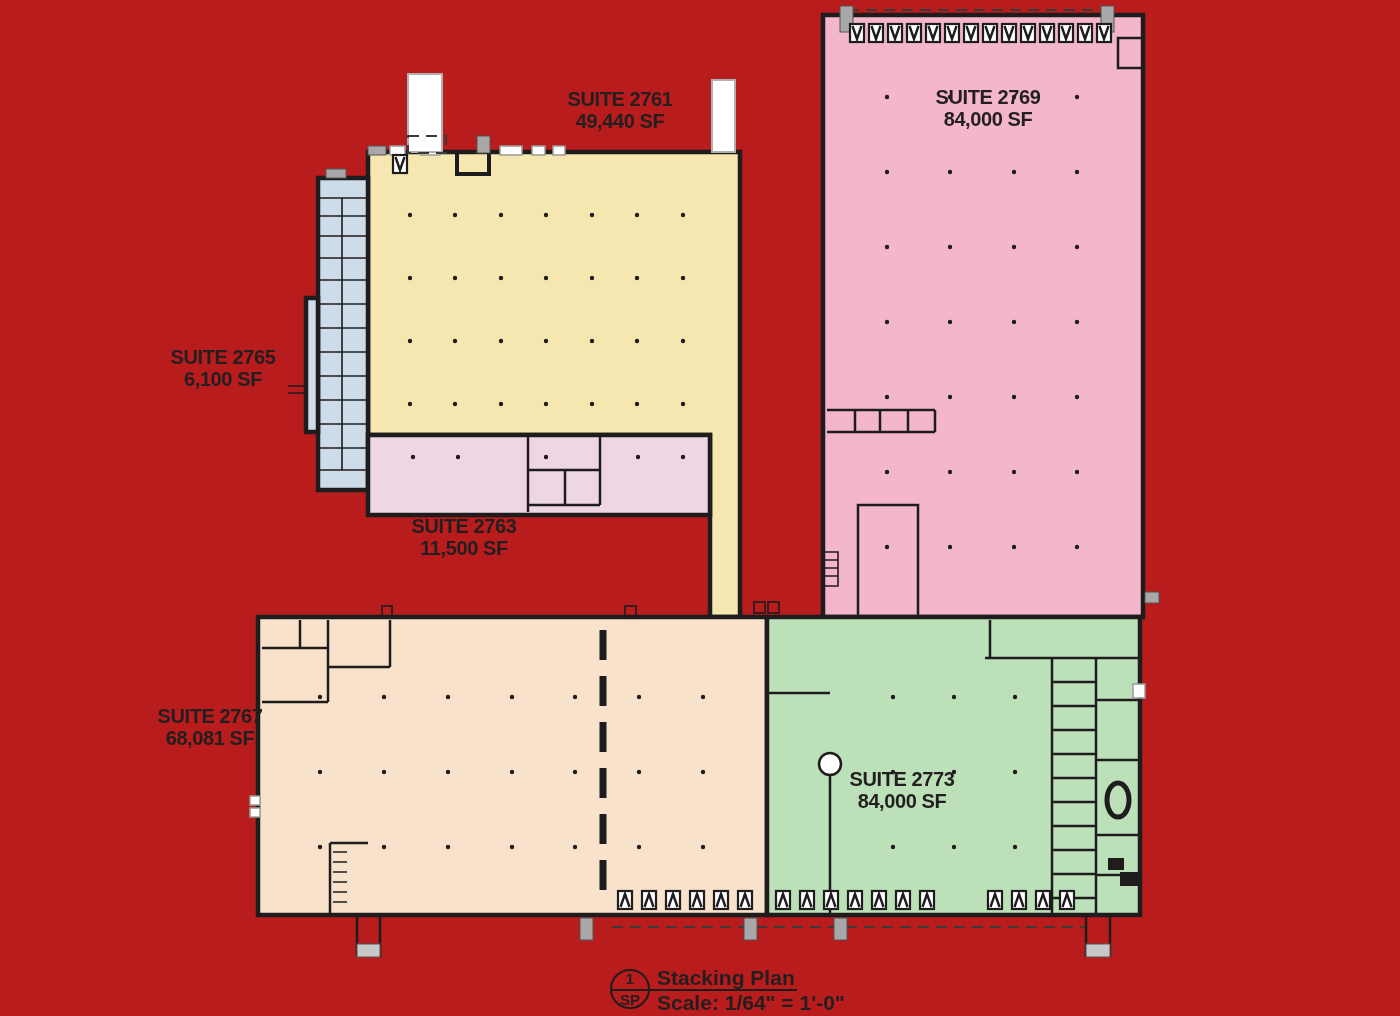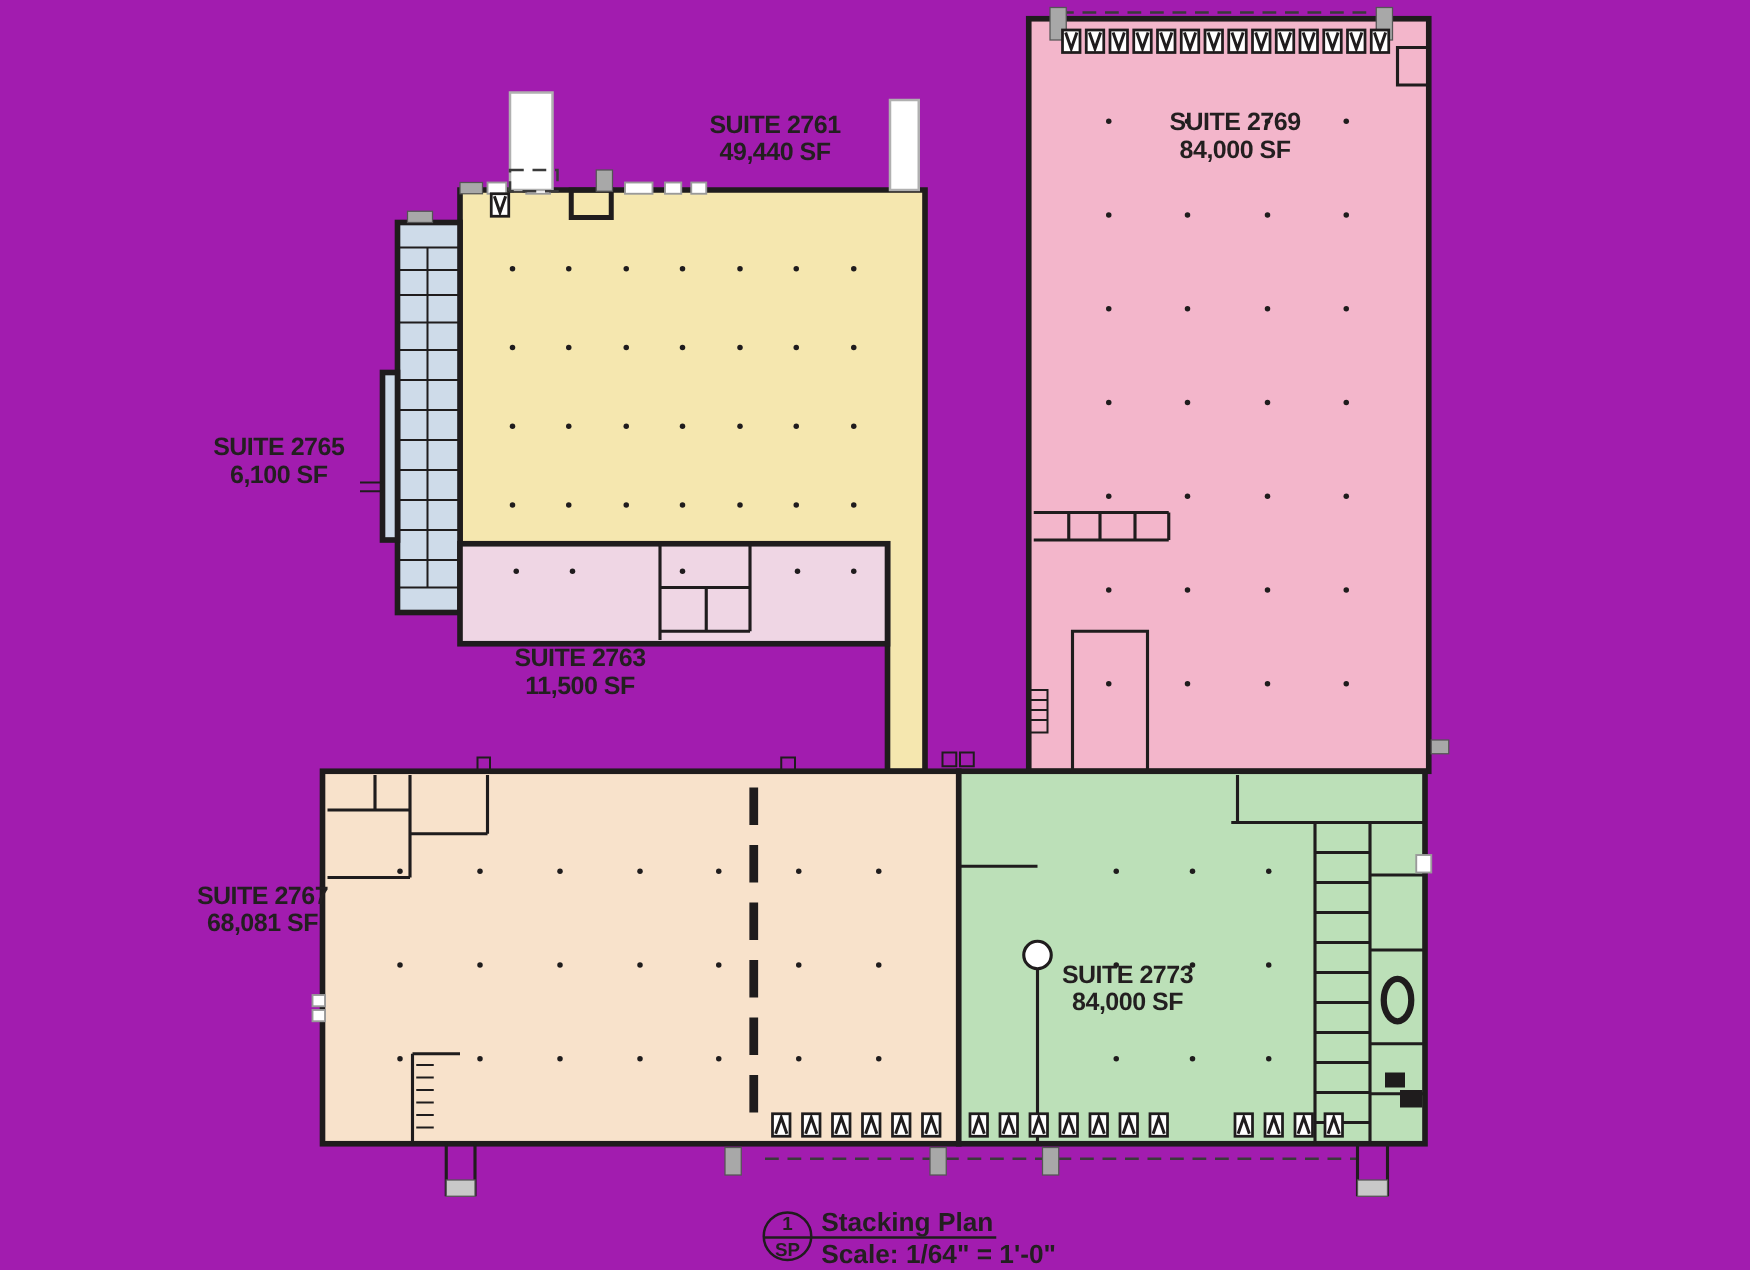--- a/index.html
+++ b/index.html
@@ -1,16 +1,16 @@
 <!DOCTYPE html>
 <html><head>
 <meta charset="utf-8">
 <style>
   html,body{margin:0;padding:0;background:#ffffff;}
-  #stage{position:relative;width:1400px;height:1016px;background:#a21caf;overflow:hidden;
+  #stage{position:relative;width:1400px;height:1016px;background:#b91c1c;overflow:hidden;
          font-family:"Liberation Sans",sans-serif;}
   svg{position:absolute;left:0;top:0;}
   .wall{stroke:#1f1c1d;fill:none;}
   .region{stroke:#1f1c1d;stroke-width:4.5;}
   .part{stroke:#1f1c1d;stroke-width:2.5;fill:none;}
   .thin{stroke:#1f1c1d;stroke-width:1.6;fill:none;}
   .gray{fill:#a8a8a8;stroke:#555;stroke-width:1;}
   .win{fill:#ffffff;stroke:#9a9a9a;stroke-width:1.5;}
   .dash{stroke:#3a3a3a;stroke-width:2;fill:none;stroke-dasharray:11 7;}
   .demise{stroke:#1f1c1d;stroke-width:7;stroke-dasharray:30 16;}

